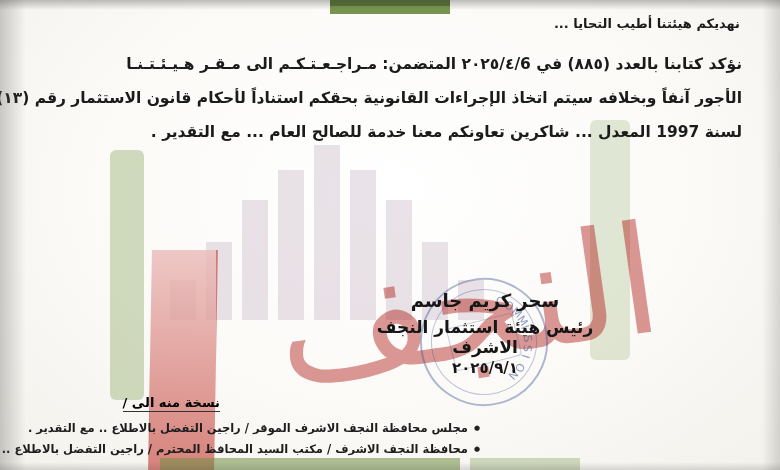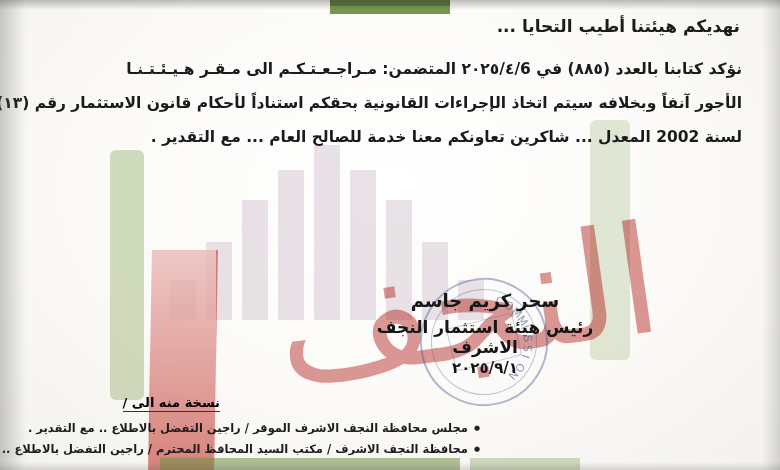--- a/index.html
+++ b/index.html
@@ -186,21 +186,21 @@
   .content {
     position: absolute;
     right: 38px;
     left: 48px;
     top: 16px;
     text-align: right;
     font-family: "DejaVu Sans", sans-serif;
     color: #1b1b1b;
   }
   .greeting {
-    font-size: 17px;
+    font-size: 13px;
     font-weight: bold;
     letter-spacing: .5px;
     margin: 0 0 16px 0;
     padding-right: 2px;
   }
   .para {
     font-size: 15.5px;
     font-weight: bold;
     line-height: 34px;
     letter-spacing: .2px;
@@ -322,21 +322,21 @@
   <div class="bar-top"></div>
   <div class="bar-top-dark"></div>
   <div class="bar-bottom"></div>
   <div class="bar-bottom2"></div>
 
   <div class="content">
     <div class="greeting">نهديكم هيئتنا أطيب التحايا ...</div>
     <div class="para">
       <span class="ln">نؤكد كتابنا بالعدد (٨٨٥) في ٢٠٢٥/٤/6 المتضمن: مـراجـعـتـكـم الى مـقـر هـيـئـتـنـا</span>
       <span class="ln">الأجور آنفاً وبخلافه سيتم اتخاذ الإجراءات القانونية بحقكم استناداً لأحكام قانون الاستثمار رقم (١٣)</span>
-      <span class="ln">لسنة 2002 المعدل ... شاكرين تعاونكم معنا خدمة للصالح العام ... مع التقدير .</span>
+      <span class="ln">لسنة 1997 المعدل ... شاكرين تعاونكم معنا خدمة للصالح العام ... مع التقدير .</span>
     </div>
   </div>
 
   <div class="sig">
     <div class="sig-name">سحر كريم جاسم</div>
     <div class="sig-title">رئيس هيئة استثمار النجف الاشرف</div>
     <div class="sig-date">٢٠٢٥/٩/١</div>
   </div>
 
   <div class="cc">

